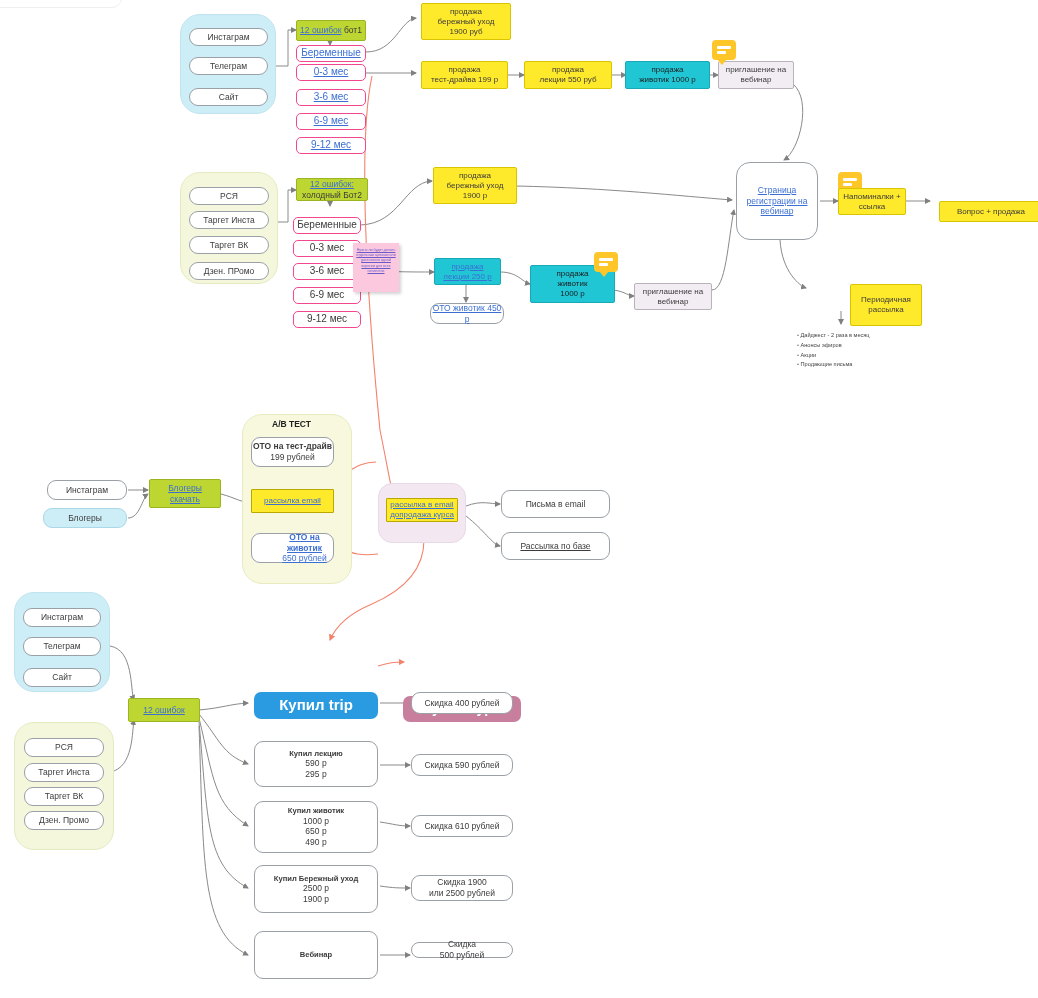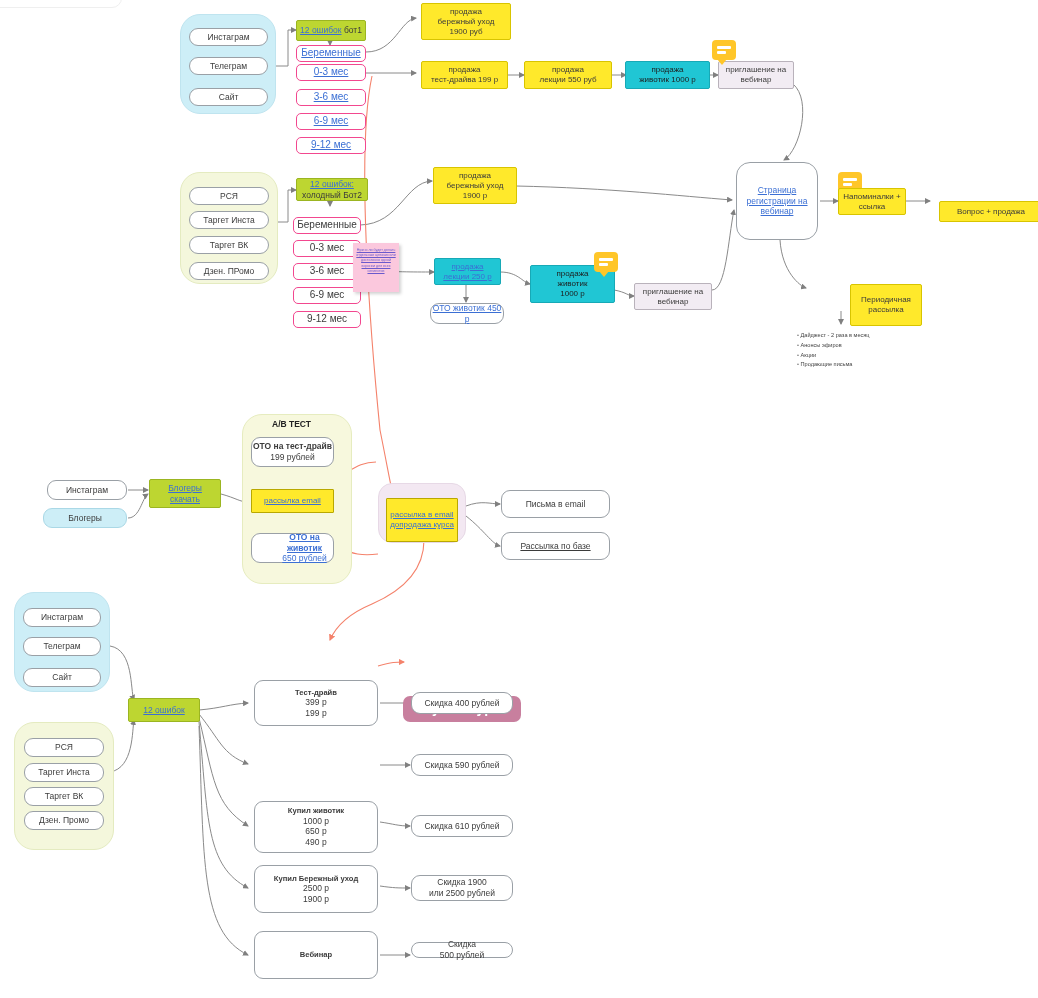--- a/index.html
+++ b/index.html
@@ -282,21 +282,21 @@
   </div>
   <div class="node yellow2" style="left:251px;top:489px;width:83px;height:24px;">
     <span class="link">рассылка email</span>
   </div>
   <div class="node card" style="left:251px;top:533px;width:83px;height:30px;padding-left:24px;">
     <div class="link b">ОТО на животик</div>
     <div class="link">650 рублей</div>
   </div>
 
   <div class="grp grp-pinkish" style="left:378px;top:483px;width:88px;height:60px;"></div>
-  <div class="node yellow2" style="left:386px;top:498px;width:72px;height:44px;">
+  <div class="node yellow2" style="left:386px;top:498px;width:72px;height:24px;">
     <div class="link">рассылка в email</div>
     <div class="link">допродажа курса</div>
   </div>
 
   <div class="node card" style="left:501px;top:490px;width:109px;height:28px;">Письма в email</div>
   <div class="node card" style="left:501px;top:532px;width:109px;height:28px;text-decoration:underline;">Рассылка по базе</div>
 
   <div class="grp grp-blue" style="left:14px;top:592px;width:96px;height:100px;"></div>
   <div class="node card" style="left:23px;top:608px;width:78px;height:19px;">Инстаграм</div>
   <div class="node card" style="left:23px;top:637px;width:78px;height:19px;">Телеграм</div>
@@ -308,27 +308,27 @@
   <div class="node card" style="left:24px;top:787px;width:80px;height:19px;">Таргет ВК</div>
   <div class="node card" style="left:24px;top:811px;width:80px;height:19px;">Дзен. Промо</div>
 
   <div class="node olive" style="left:128px;top:698px;width:72px;height:24px;">
     <span class="link">12 ошибок</span>
   </div>
 
   <div class="node bluebar" style="left:254px;top:647px;width:124px;height:27px;margin-top:45px;">Купил trip</div>
   <div class="node rosebar" style="left:403px;top:648px;width:118px;height:26px;margin-top:48px;">Купил курс</div>
 
-  <div class="node card" style="left:254px;top:680px;width:124px;height:46px;">
-    <div class="b sm">Тест-драйв</div>
-    <div>399 р</div>
-    <div>199 р</div>
-  </div>
   <div class="node card" style="left:411px;top:692px;width:102px;height:22px;">Скидка 400 рублей</div>
 
+  <div class="node card" style="left:254px;top:741px;width:124px;height:46px;">
+    <div class="b sm">Купил лекцию</div>
+    <div>590 р</div>
+    <div>295 р</div>
+  </div>
   <div class="node card" style="left:411px;top:754px;width:102px;height:22px;">Скидка 590 рублей</div>
 
   <div class="node card" style="left:254px;top:801px;width:124px;height:52px;">
     <div class="b sm">Купил животик</div>
     <div>1000 р</div>
     <div>650 р</div>
     <div>490 р</div>
   </div>
   <div class="node card" style="left:411px;top:815px;width:102px;height:22px;">Скидка 610 рублей</div>
 

